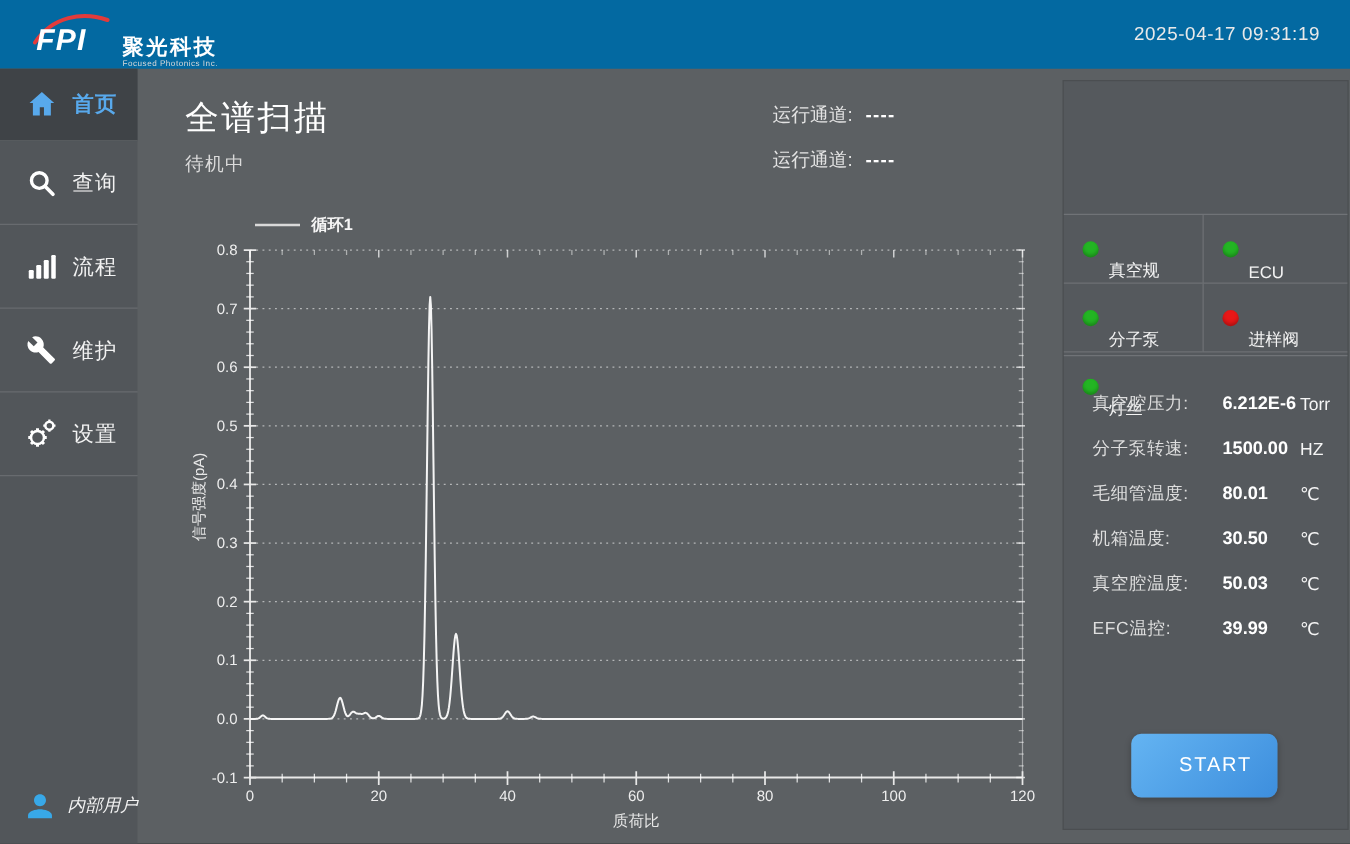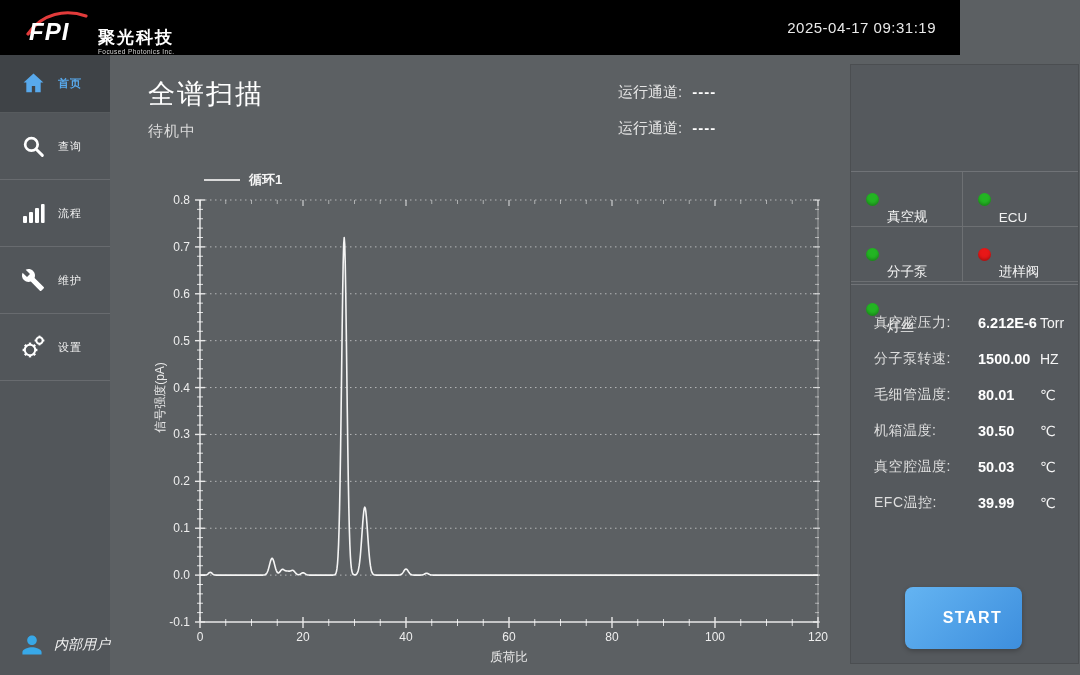--- a/index.html
+++ b/index.html
@@ -1,35 +1,35 @@
 <!DOCTYPE html>
 <html><head>
 <meta charset="utf-8">
 <style>
   html,body{margin:0;padding:0;background:#2e3032;}
   .stage{position:relative;width:1080px;height:675px;background:#5c6063;overflow:hidden;
          font-family:"Liberation Sans","DejaVu Sans",sans-serif;color:#f0f0f0;}
 
   
-  .topbar{position:absolute;left:0;top:0;width:960px;height:55px;background:#000000;}
+  .topbar{position:absolute;left:0;top:0;width:1080px;height:55px;background:#0369a1;}
   .logo{position:absolute;left:26px;top:7px;display:flex;align-items:flex-start;}
   .logo-mark{position:relative;width:62px;height:40px;}
   .brand-block{margin-left:10px;margin-top:6px;}
   .brand-cn{font-size:17px;font-weight:bold;color:#ffffff;letter-spacing:2px;line-height:18px;margin-top:16px;}
   .brand-en{font-size:6.5px;color:#d9d9d9;letter-spacing:.4px;margin-top:1px;}
   .clock{position:absolute;right:24px;top:0;height:55px;display:flex;align-items:center;
          font-size:15px;color:#e9e9e9;letter-spacing:.5px;}
 
   
   .sidebar{position:absolute;left:0;top:55px;width:110px;height:620px;background:#52565a;}
   .nav-item{position:relative;height:66px;display:flex;align-items:center;cursor:pointer;
             border-bottom:1px solid rgba(255,255,255,.13);}
   .nav-item:first-child{height:57px;}
   .nav-item .nicon{margin-left:20px;width:26px;height:26px;display:flex;align-items:center;justify-content:center;}
-  .nav-item .nlabel{margin-left:12px;font-size:11px;color:#f2f2f2;letter-spacing:1px;}
+  .nav-item .nlabel{margin-left:12px;font-size:17px;color:#f2f2f2;letter-spacing:1px;}
   .nav-item.active{background:#3f4347;}
   .nav-item.active .nlabel{color:#58a9ec;font-weight:bold;}
   .user-block{position:absolute;left:0;bottom:16px;width:110px;display:flex;align-items:center;font-style:italic;}
   .user-block .uicon{margin-left:18px;width:28px;height:28px;}
   .user-block .ulabel{margin-left:8px;font-size:14px;color:#f2f2f2;}
 
   
   .page-title{position:absolute;left:148px;top:76px;font-size:27px;color:#ffffff;letter-spacing:2px;}
   .page-status{position:absolute;left:148px;top:122px;font-size:15px;color:#dadada;letter-spacing:1px;}
   .run-info{position:absolute;left:618px;top:83px;font-size:15px;color:#e3e3e3;}
@@ -57,23 +57,23 @@
   .dev-cell{display:flex;align-items:center;border-bottom:1px solid rgba(255,255,255,.14);}
   .dev-cell:nth-child(5),.dev-cell:nth-child(6){border-bottom:none;}
   .dev-cell:nth-child(even){border-left:1px solid rgba(255,255,255,.14);}
   .dot{width:13px;height:13px;border-radius:50%;margin-left:15px;box-shadow:inset 0 -2px 3px rgba(0,0,0,.25);}
   .dev-label{margin-left:8px;font-size:13.5px;color:#f3f3f3;margin-top:36px;}
   .readings{position:absolute;left:0;top:240px;width:227px;}
   .read-row{height:36px;display:flex;align-items:center;font-size:14px;}
   .read-label{width:104px;margin-left:23px;color:#dedede;letter-spacing:.5px;}
   .read-value{width:62px;color:#ffffff;font-weight:bold;font-size:14.5px;}
   .read-unit{color:#f5f5f5;}
-  .start-btn{position:absolute;left:54px;top:522px;width:117px;height:62px;border:none;border-radius:8px;
+  .start-btn{position:absolute;left:54px;top:522px;width:117px;height:51px;border:none;border-radius:8px;
              background:linear-gradient(135deg,#64b4f2 0%,#3d8edd 100%);color:#ffffff;font-size:16px;
-             font-weight:bold;letter-spacing:1.5px;cursor:pointer;
+             font-weight:normal;letter-spacing:1.5px;cursor:pointer;
              font-family:"Liberation Sans","DejaVu Sans",sans-serif;box-shadow:0 2px 5px rgba(0,0,0,.25);padding-left:24px;}
   svg text{font-family:"Liberation Sans","DejaVu Sans",sans-serif;}
 </style>
 </head>
 <body>
 
 <div class="stage">
 
   <div class="topbar">
     <div class="logo">

